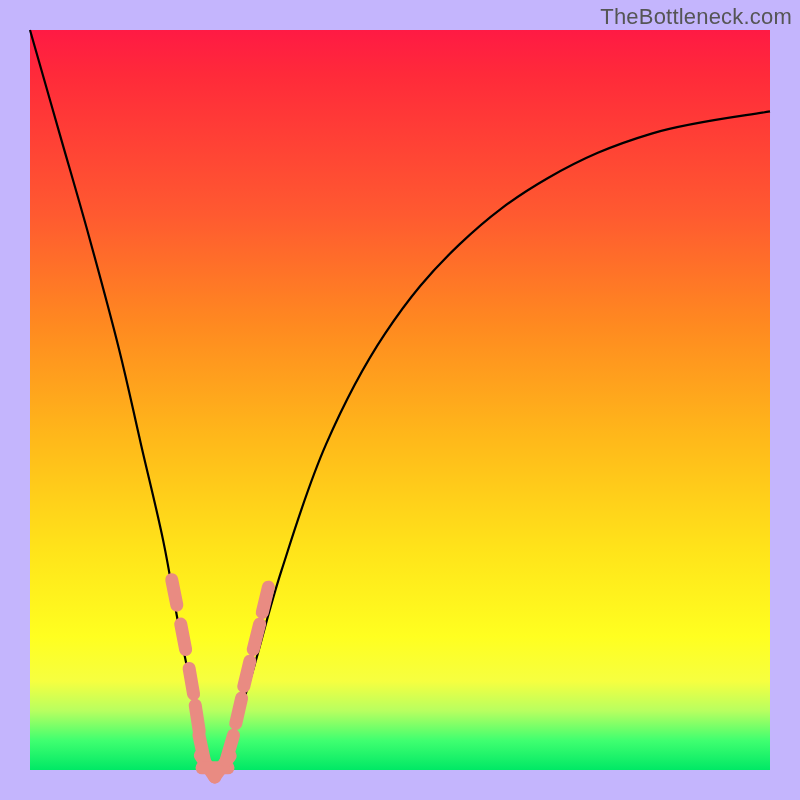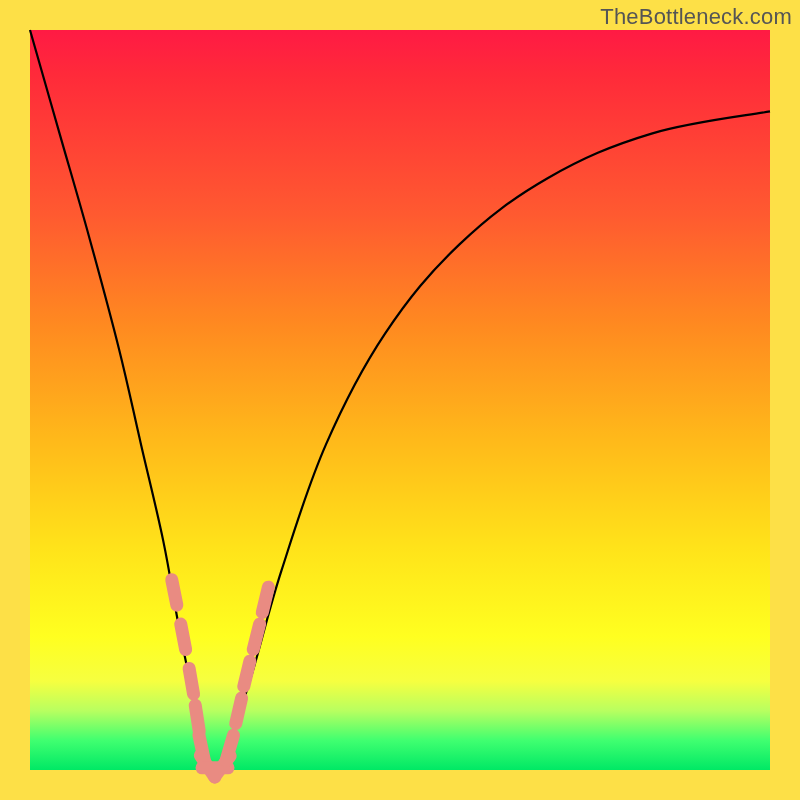--- a/index.html
+++ b/index.html
@@ -10,21 +10,21 @@
     overflow: hidden;
     background: #000;
     font-family: Arial, Helvetica, sans-serif;
   }
   .frame {
     position: absolute;
     left: 0;
     top: 0;
     width: 800px;
     height: 800px;
-    background: #fde047;
+    background: #c4b5fd;
   }
   .plot {
     position: absolute;
     left: 30px;
     top: 30px;
     width: 740px;
     height: 740px;
     
     background: linear-gradient(
       to bottom,

